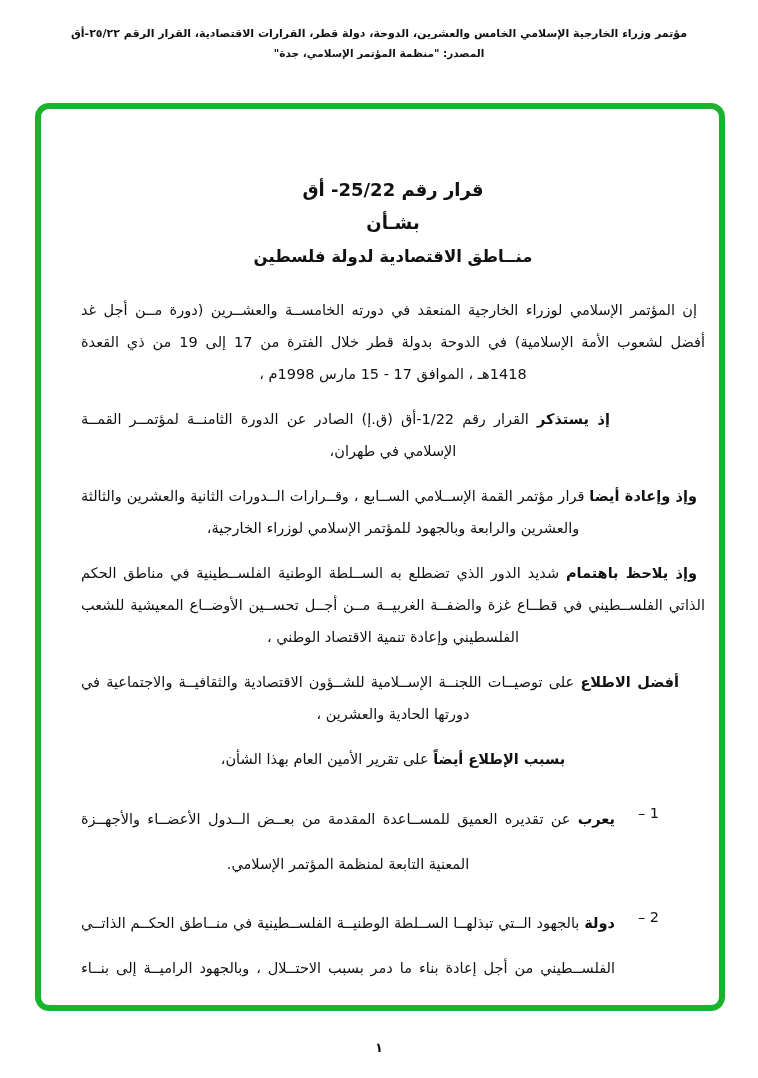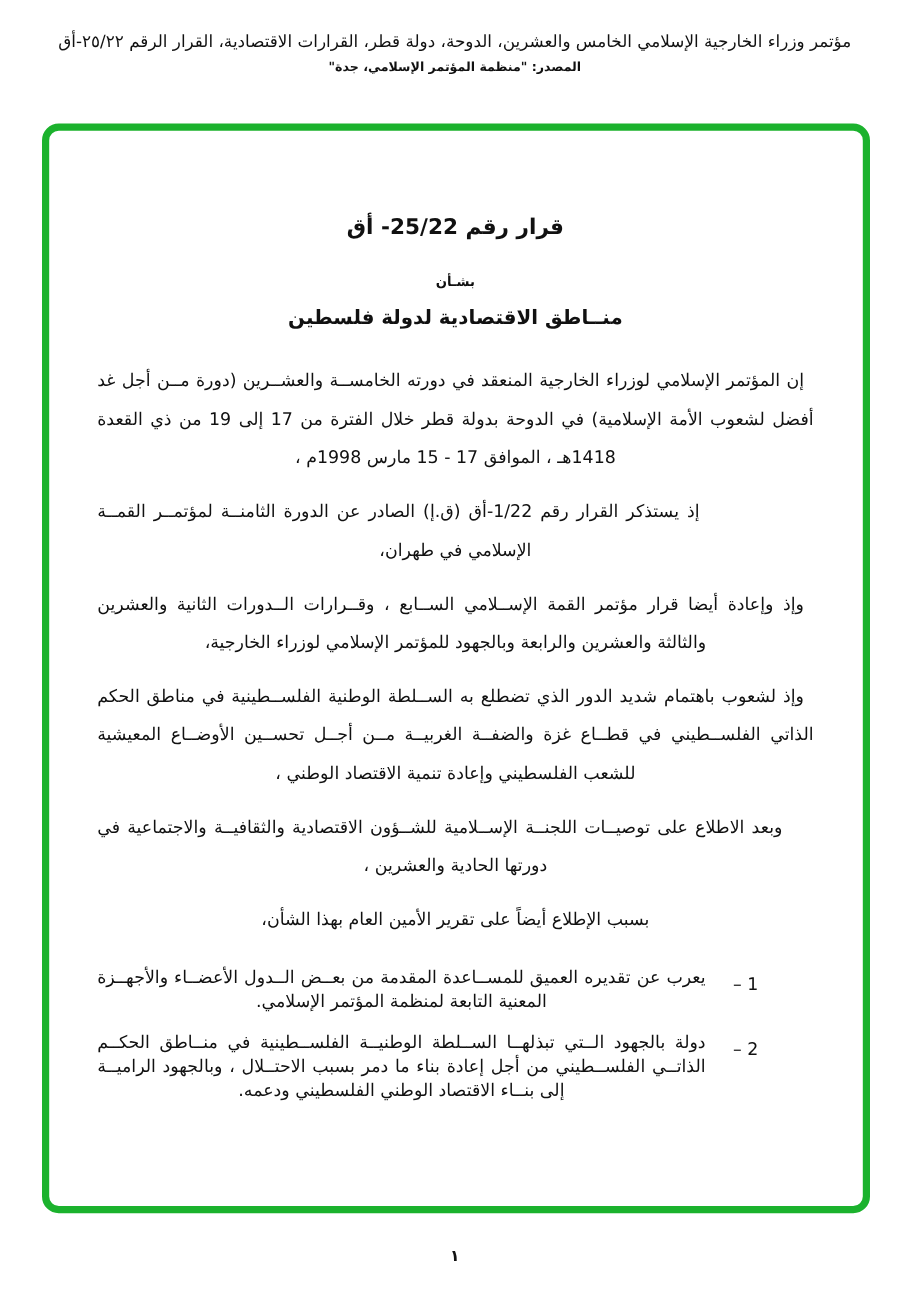--- a/index.html
+++ b/index.html
@@ -6,60 +6,60 @@
   body{
     width:758px;height:1078px;
     background:#ffffff;
     font-family:"DejaVu Sans", sans-serif;
     direction:rtl;
     position:relative;
     color:#111;
     overflow:hidden;
   }
   .header{position:absolute;top:27px;right:0;left:0;text-align:center;}
-  .header .l1{font-size:14px;font-weight:normal;letter-spacing:0;}
+  .header .l1{font-size:11px;font-weight:bold;letter-spacing:0;}
   .header .l2{font-size:10.5px;font-weight:bold;margin-top:7px;}
 
   .frame{
     position:absolute;top:103px;right:33px;
     width:678px;height:896px;
     border:6px solid #1bb22d;
     border-radius:14px;
     background:#fff;
     box-sizing:content-box;
     overflow:hidden;
   }
-  .content{padding:70px 41px 0 40px;}
+  .content{padding:70px 14px 0 40px;}
 
   .title{text-align:center;font-weight:bold;}
   .t1{font-size:18px;}
-  .t2{font-size:11px;margin-top:28px;}
+  .t2{font-size:18px;margin-top:12px;}
   .t3{font-size:16.5px;margin-top:14px;}
 
   .bodytext{margin-top:28px;font-size:14.5px;}
   .para{
     margin:0 0 13px 0;
     line-height:32px;
     text-align:justify;
     text-align-last:center;
   }
   .indent-sm{text-indent:8px;}
   .indent-md{text-indent:26px;}
   .indent-lg{text-indent:95px;}
-  b.lead{font-weight:normal;}
+  b.lead{font-weight:bold;}
 
   .list{margin-top:22px;margin-left:0;}
   .item{display:flex;margin-bottom:14px;}
   .item .marker{
     flex:none;width:44px;margin-right:2px;
     line-height:32px;font-size:14.5px;font-weight:normal;
   }
   .list{padding-right:44px;}
   .item .itext{
-    flex:1;line-height:20px;
+    flex:1;line-height:45px;
     text-align:justify;text-align-last:center;
   }
 
   .pagenum{
     position:absolute;top:1040px;right:0;left:0;
     text-align:center;font-size:13px;font-weight:bold;
   }
 </style>
 </head>
 <body>
@@ -78,23 +78,23 @@
       <div class="t3">منــاطق الاقتصادية لدولة فلسطين</div>
     </div>
 
     <div class="bodytext">
       <p class="para indent-sm"><span>إن المؤتمر الإسلامي لوزراء الخارجية المنعقد في دورته الخامســة والعشــرين (دورة مــن أجل غد أفضل لشعوب الأمة الإسلامية) في الدوحة بدولة قطر خلال الفترة من 17 إلى 19 من ذي القعدة 1418هـ ، الموافق ‪15 - 17‬ مارس 1998م ،</span></p>
 
       <p class="para indent-lg"><b class="lead">إذ يستذكر</b><span> القرار رقم 1/22-أق (ق.إ) الصادر عن الدورة الثامنــة لمؤتمــر القمــة الإسلامي في طهران،</span></p>
 
       <p class="para indent-sm"><b class="lead">وإذ وإعادة أيضا</b><span> قرار مؤتمر القمة الإســلامي الســابع ، وقــرارات الــدورات الثانية والعشرين والثالثة والعشرين والرابعة وبالجهود للمؤتمر الإسلامي لوزراء الخارجية،</span></p>
 
-      <p class="para indent-sm"><b class="lead">وإذ لشعوب باهتمام</b><span> شديد الدور الذي تضطلع به الســلطة الوطنية الفلســطينية في مناطق الحكم الذاتي الفلســطيني في قطــاع غزة والضفــة الغربيــة مــن أجــل تحســين الأوضــاع المعيشية للشعب الفلسطيني وإعادة تنمية الاقتصاد الوطني ،</span></p>
+      <p class="para indent-sm"><b class="lead">وإذ يلاحظ باهتمام</b><span> شديد الدور الذي تضطلع به الســلطة الوطنية الفلســطينية في مناطق الحكم الذاتي الفلســطيني في قطــاع غزة والضفــة الغربيــة مــن أجــل تحســين الأوضــاع المعيشية للشعب الفلسطيني وإعادة تنمية الاقتصاد الوطني ،</span></p>
 
-      <p class="para indent-md"><b class="lead">وبعد الاطلاع</b><span> على توصيــات اللجنــة الإســلامية للشــؤون الاقتصادية والثقافيــة والاجتماعية في دورتها الحادية والعشرين ،</span></p>
+      <p class="para indent-md"><b class="lead">أفضل الاطلاع</b><span> على توصيــات اللجنــة الإســلامية للشــؤون الاقتصادية والثقافيــة والاجتماعية في دورتها الحادية والعشرين ،</span></p>
 
       <p class="para"><b class="lead">بسبب الإطلاع أيضاً</b><span> على تقرير الأمين العام بهذا الشأن،</span></p>
 
       <div class="list">
         <div class="item">
           <div class="marker">1 –</div>
           <div class="itext"><b class="lead">يعرب</b><span> عن تقديره العميق للمســاعدة المقدمة من  بعــض الــدول الأعضــاء والأجهــزة المعنية التابعة لمنظمة المؤتمر الإسلامي.</span></div>
         </div>
         <div class="item">
           <div class="marker">2 –</div>

